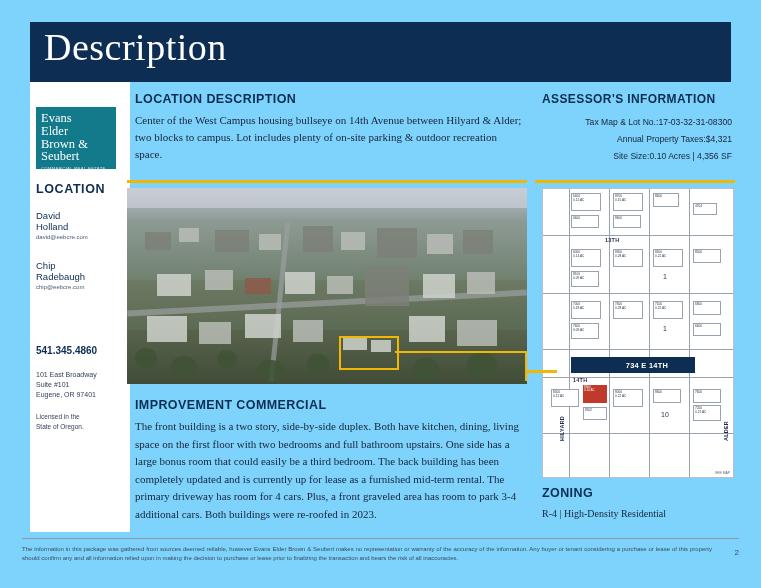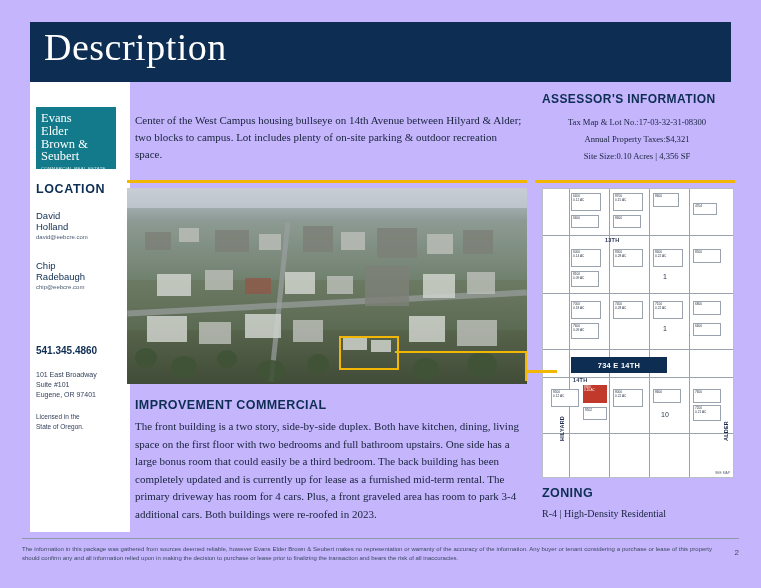--- a/index.html
+++ b/index.html
@@ -3,21 +3,21 @@
 <meta charset="utf-8">
 <style>
   html,body{margin:0;padding:0;}
   body{
     width:761px;height:588px;
     background:#ffffff;
     font-family:"Liberation Sans", sans-serif;
     color:#1b2a4a;
     overflow:hidden;
   }
-  .page{position:relative;width:761px;height:588px;background:#c4b5fd;}
+  .page{position:relative;width:761px;height:588px;background:#7dd3fc;}
 
   
   .header{
     position:absolute;left:30px;top:22px;width:701px;height:60px;
     background:#0d2d52;
   }
   .header-title{
     position:absolute;left:14px;top:3px;
     font-family:"Liberation Serif", serif;
     font-size:38px;color:#ffffff;font-weight:400;letter-spacing:.5px;
@@ -104,39 +104,39 @@
     font-family:"Liberation Serif", serif;
     font-size:11px;line-height:17.5px;color:#18233a;
   }
 
   
   .assess-h{
     position:absolute;left:542px;top:92px;
     font-size:12px;font-weight:bold;color:#0d2d52;letter-spacing:.4px;
   }
   .assess-rows{position:absolute;left:542px;top:114px;width:190px;font-size:8.6px;color:#18233a;}
-  .arow{display:flex;justify-content:center;line-height:17px;font-family:Liberation Serif, serif;}
+  .arow{display:flex;justify-content:flex-end;line-height:17px;}
   .arow .lbl{color:#18233a;}
   .arow .val{color:#18233a;}
   .yellow-rule-r{position:absolute;left:535px;top:180px;width:200px;height:3px;background:#f2b705;}
 
   
   .map{
     position:absolute;left:542px;top:188px;width:190px;height:288px;
     background:#ffffff;border:1px solid #b9bfc6;overflow:hidden;
   }
   .pl{position:absolute;background:#ffffff;border:1px solid #9aa3ad;}
   .pl span{font-size:3.2px;color:#2a3649;display:block;padding:1px 0 0 1px;line-height:3.6px;}
   .plat-line{position:absolute;background:#9aa3ad;}
   .street{position:absolute;font-size:5.4px;font-weight:bold;color:#1b2a4a;letter-spacing:.3px;}
   .street.vert{transform:rotate(-90deg);transform-origin:left top;}
   .subject{
     position:absolute;left:28px;top:168px;width:96px;height:16px;
     background:#0d2d52;color:#fff;font-size:7.4px;font-weight:bold;
-    display:flex;align-items:center;justify-content:center;letter-spacing:.3px;
+    display:flex;align-items:center;justify-content:center;letter-spacing:.3px;padding-left:28px;
   }
   .subject-arrow{position:absolute;left:-16px;top:174px;width:46px;height:2px;background:#f2b705;}
   .red-lot{position:absolute;left:40px;top:196px;width:24px;height:18px;background:#c0392b;}
   .red-lot span{font-size:3px;color:#fff;display:block;padding:1px;line-height:3.4px;}
   .seemap{position:absolute;right:3px;bottom:2px;font-size:3.4px;color:#5a6573;}
   .bignum{position:absolute;font-size:7px;color:#2a3649;}
 
   .zon-h{
     position:absolute;left:542px;top:486px;
     font-size:12.5px;font-weight:bold;color:#0d2d52;letter-spacing:.4px;
@@ -183,20 +183,21 @@
     <div class="mail" style="top:202px">chip@eebcre.com</div>
 
     <div class="phone">541.345.4860</div>
     <div class="addr" style="white-space:pre-line">101 East Broadway
 Suite #101
 Eugene, OR 97401</div>
     <div class="lic" style="white-space:pre-line">Licensed in the
 State of Oregon.</div>
   </div>
 
+  <div class="loc-h">LOCATION DESCRIPTION</div>
   <div class="loc-p">Center of the West Campus housing bullseye on 14th Avenue between Hilyard &amp; Alder; two blocks to campus. Lot includes plenty of on-site parking &amp; outdoor recreation space.</div>
   <div class="yellow-rule"></div>
 
   <div class="photo">
     <div class="sky"></div>
     <div class="ridge"></div>
     <div class="cityband"></div>
     <div class="midband"></div>
     <div class="fgband"></div>
 

